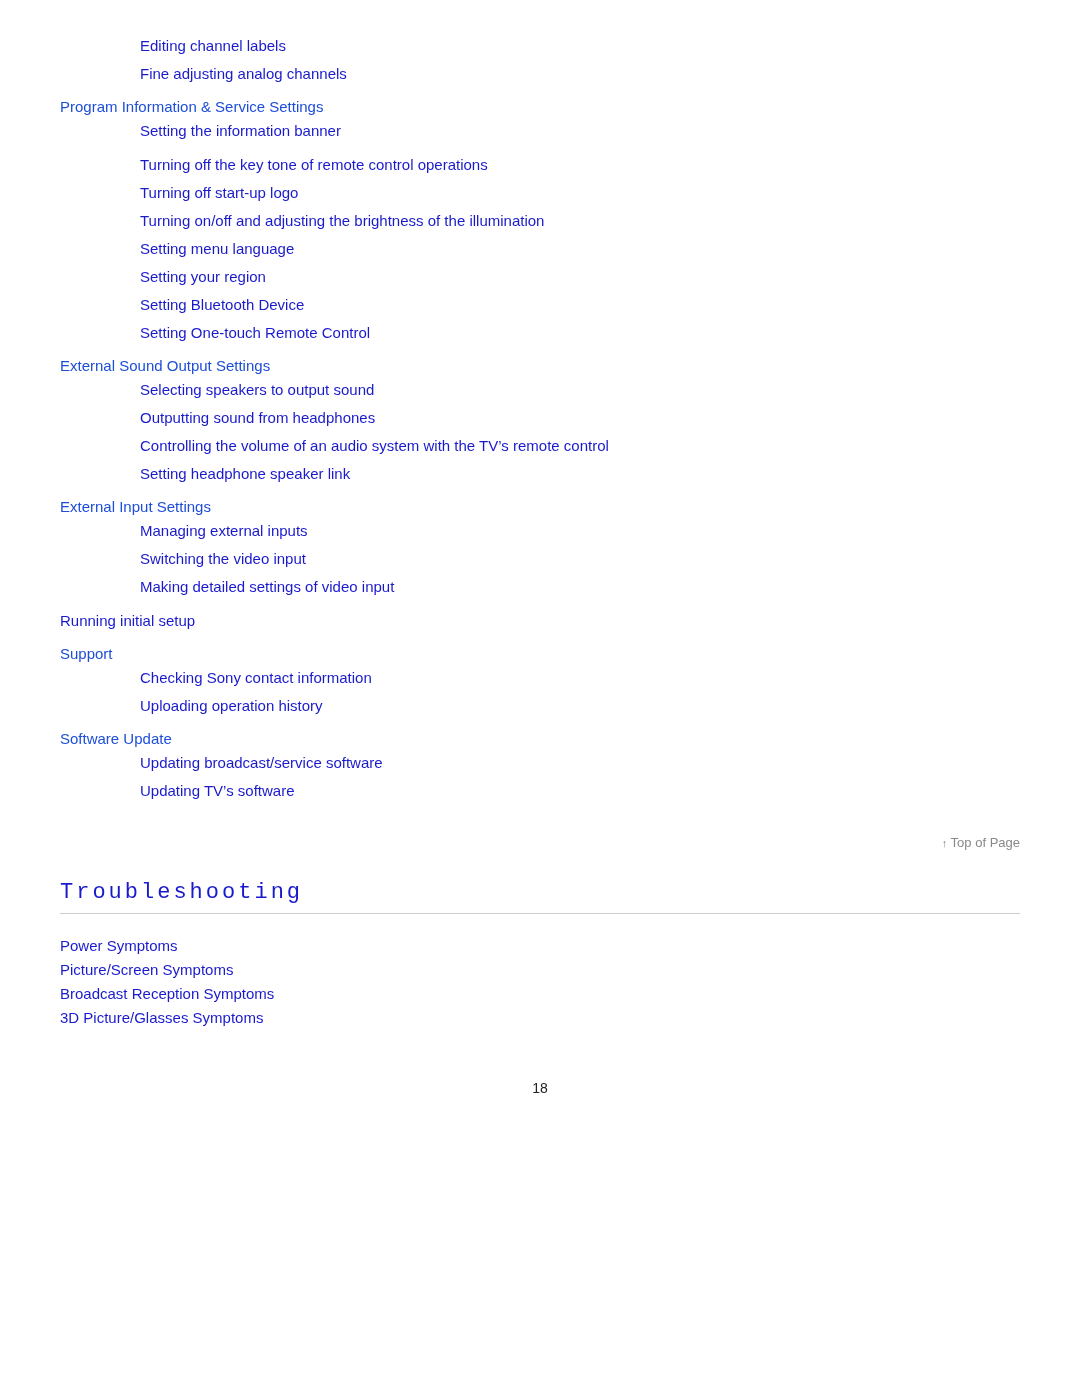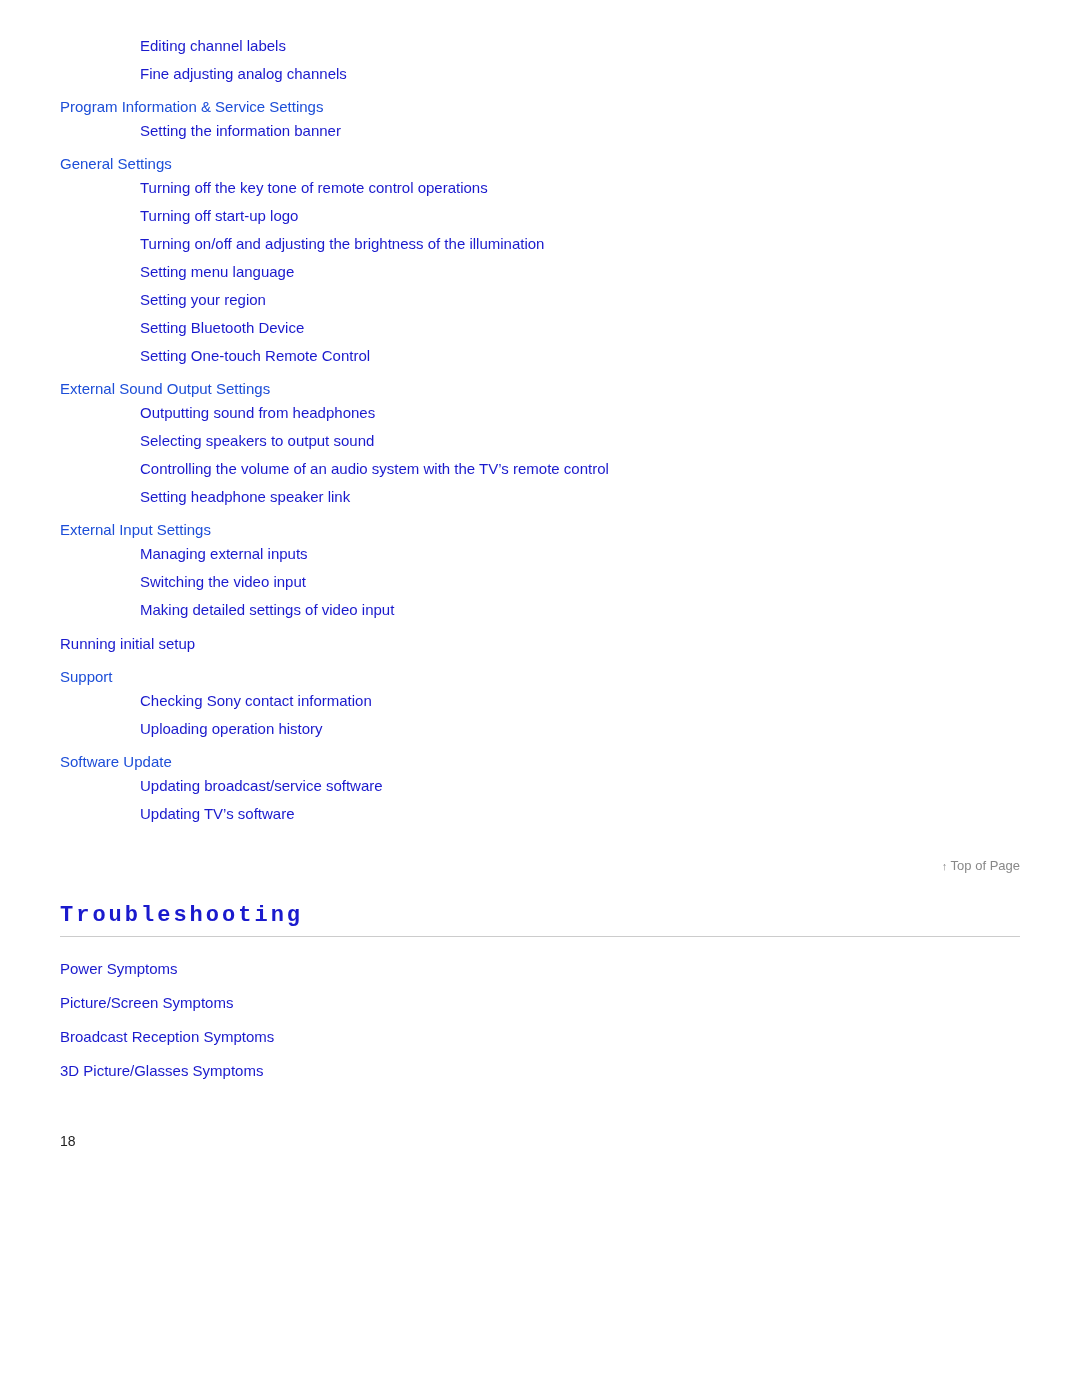--- a/index.html
+++ b/index.html
@@ -37,21 +37,21 @@
       margin-left: 80px;
       margin-top: 4px;
       font-size: 15px;
       line-height: 1.6;
     }
 
     .toc-link-top-level {
       display: block;
       color: #1a1acd;
       text-decoration: none;
-      margin-top: 10px;
+      margin-top: 0;
       font-size: 15px;
       line-height: 1.6;
     }
 
     .top-of-page-container {
       text-align: right;
       margin-top: 30px;
       margin-bottom: 30px;
     }
 
@@ -66,69 +66,69 @@
     }
 
     .troubleshooting-section {
       margin-top: 10px;
     }
 
     .troubleshooting-title {
       font-family: "Courier New", Courier, monospace;
       font-size: 22px;
       color: #1a1acd;
-      font-weight: bold;
+      font-weight: normal;
       letter-spacing: 3px;
       margin-bottom: 8px;
     }
 
     .section-divider {
       border: none;
       border-top: 1px solid #cccccc;
       margin-bottom: 20px;
     }
 
     .troubleshooting-links {
       margin-top: 10px;
     }
 
     .page-number {
+      text-align: center;
       font-size: 14px;
       color: #222222;
       margin-top: 50px;
     }
   </style>
 </head>
 <body>
 
 <div class="toc-section">
   <a class="toc-link" href="#">Editing channel labels</a>
   <a class="toc-link" href="#">Fine adjusting analog channels</a>
 </div>
 
 <div class="toc-section">
   <div class="toc-category">Program Information &amp; Service Settings</div>
   <a class="toc-link" href="#">Setting the information banner</a>
 </div>
 
 <div class="toc-section">
-  <div class="toc-category">General Settings</div>
   <a class="toc-link" href="#">Turning off the key tone of remote control operations</a>
   <a class="toc-link" href="#">Turning off start-up logo</a>
   <a class="toc-link" href="#">Turning on/off and adjusting the brightness of the illumination</a>
   <a class="toc-link" href="#">Setting menu language</a>
   <a class="toc-link" href="#">Setting your region</a>
   <a class="toc-link" href="#">Setting Bluetooth Device</a>
   <a class="toc-link" href="#">Setting One-touch Remote Control</a>
 </div>
 
 <div class="toc-section">
   <div class="toc-category">External Sound Output Settings</div>
+  <a class="toc-link" href="#">Selecting speakers to output sound</a>
   <a class="toc-link" href="#">Outputting sound from headphones</a>
-  <a class="toc-link" href="#">Selecting speakers to output sound</a>
   <a class="toc-link" href="#">Controlling the volume of an audio system with the TV’s remote control</a>
   <a class="toc-link" href="#">Setting headphone speaker link</a>
 </div>
 
 <div class="toc-section">
   <div class="toc-category">External Input Settings</div>
   <a class="toc-link" href="#">Managing external inputs</a>
   <a class="toc-link" href="#">Switching the video input</a>
   <a class="toc-link" href="#">Making detailed settings of video input</a>
 </div>

